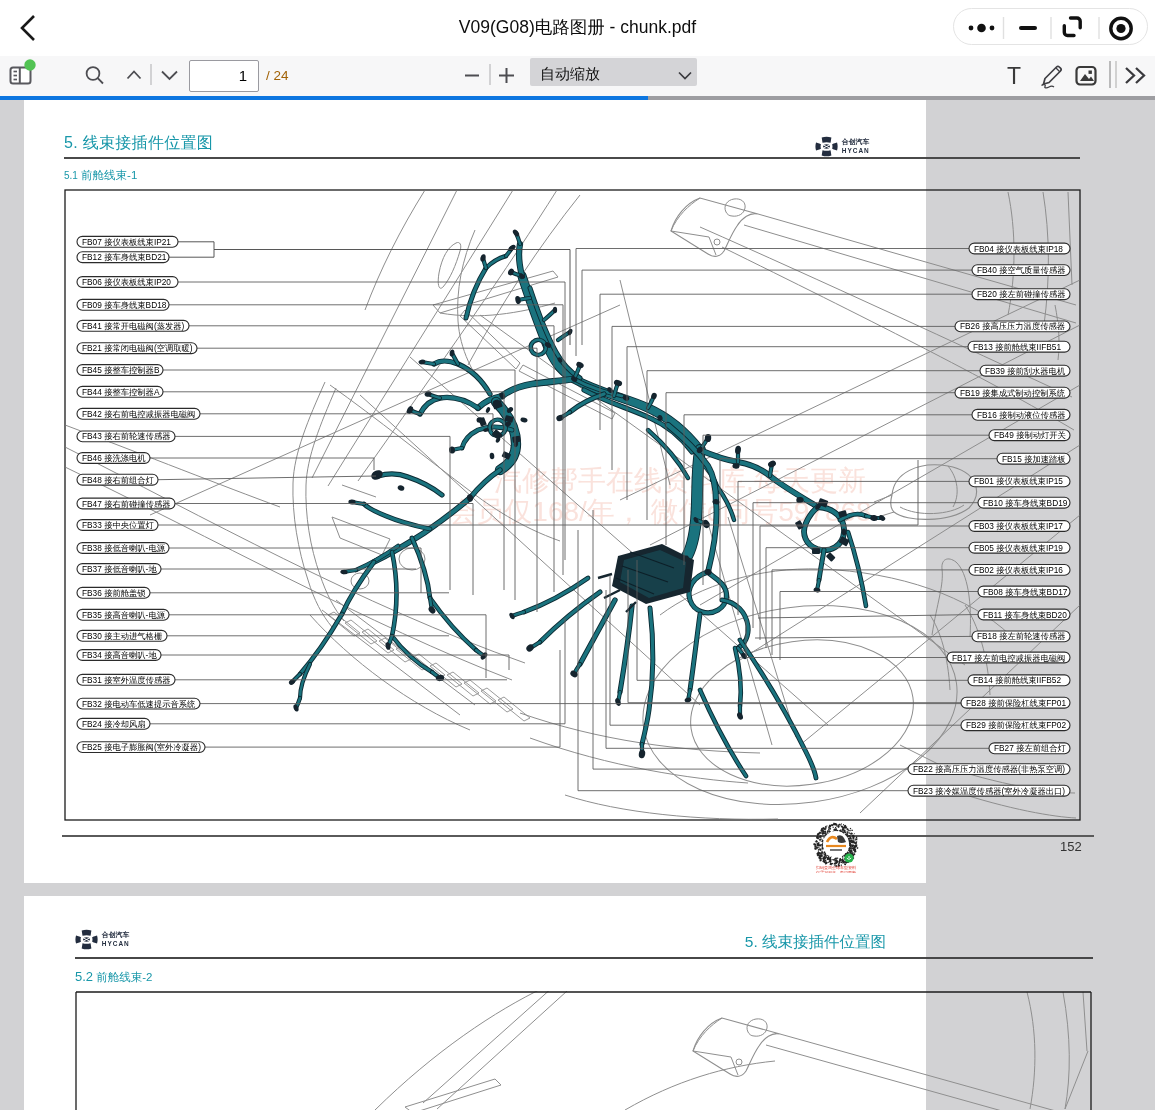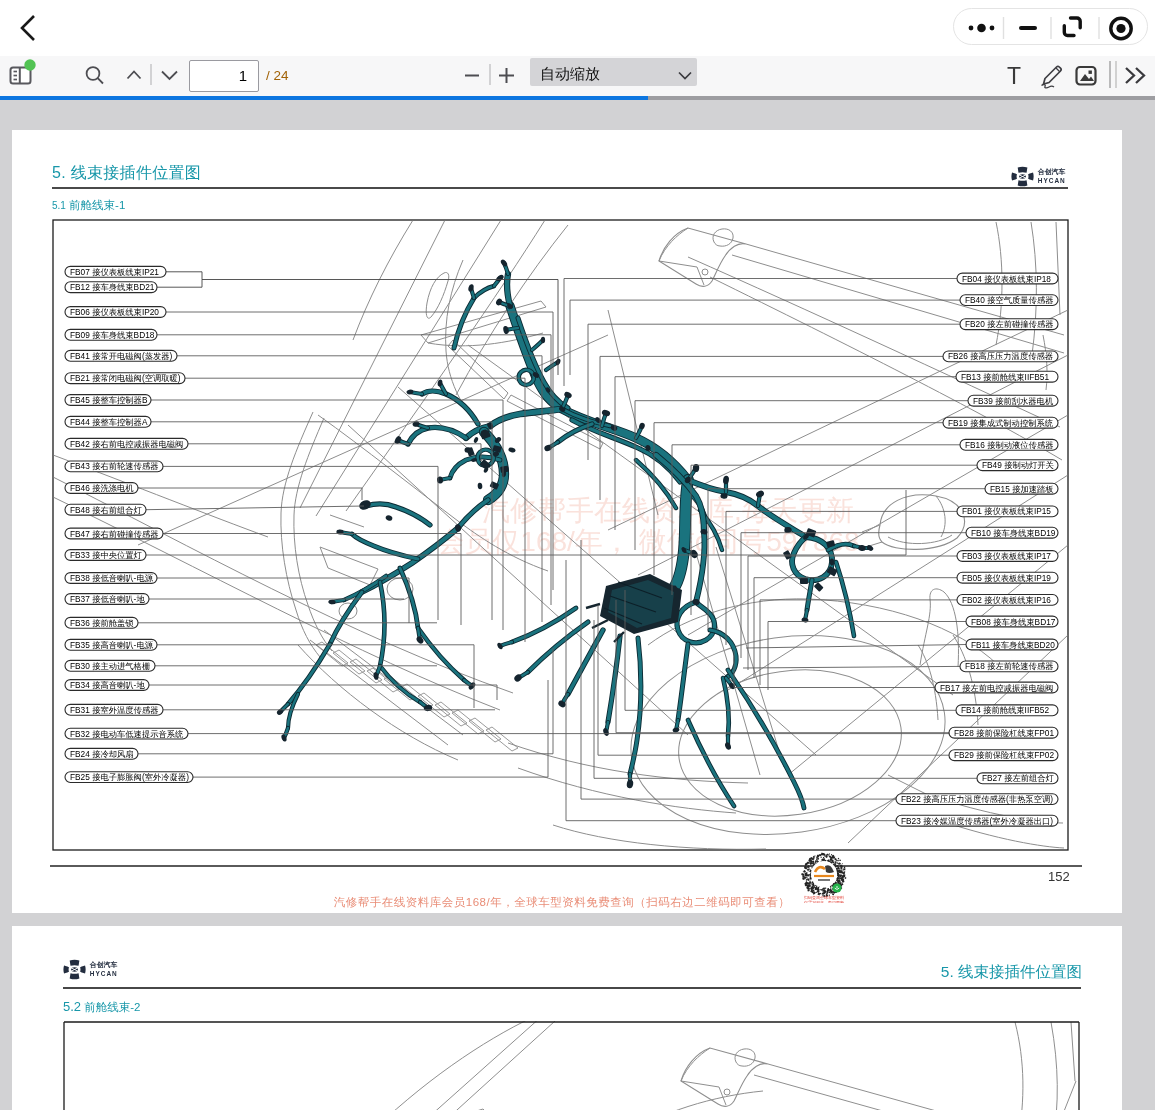--- a/index.html
+++ b/index.html
@@ -6,21 +6,21 @@
 html,body { width:1155px; height:1110px; overflow:hidden; background:#d2d2d4; font-family:"Liberation Sans",sans-serif; }
 #topbar { position:absolute; left:0; top:0; width:1155px; height:56px; background:#fff; }
 #title { position:absolute; left:0; top:15px; width:1155px; text-align:center; font-size:17.5px; color:#0d0d0d; }
 #capsule { position:absolute; left:953px; top:8px; width:195px; height:37px; border:1px solid #e4e4e4; border-radius:19px; background:#fff; }
 #toolbar { position:absolute; left:0; top:56px; width:1155px; height:40px; background:#f7f7f8; }
 #pginput { position:absolute; left:189px; top:4px; width:70px; height:32px; background:#fff; border:1px solid #9a9aa0; border-radius:2px; font-size:15px; color:#000; text-align:right; padding-right:11px; line-height:30px; }
 #pgtotal { position:absolute; left:266px; top:12px; font-size:13.5px; color:#a16207;text-align:right; }
 #zoomsel { position:absolute; left:530px; top:2px; width:167px; height:28px; background:#d4d4d7; border-radius:2px; font-size:15px; color:#111; line-height:32px; padding-left:10px; }
 #progress { position:absolute; left:0; top:96px; width:1155px; height:4px; background:#9d9da1; }
 #progfill { position:absolute; left:0; top:0; width:648px; height:4px; background:#0d76e0; }
-.page { position:absolute; left:12px; width:1110px; background:#fff;margin-top:30px; }
+.page { position:absolute; left:24px; width:902px; background:#fff; }
 #page1 { top:100px; height:783px; }
 #page2 { top:896px; height:214px; }
 .teal { color:#1897a9; }
 #h1a { position:absolute; left:40px; top:33px; font-size:16px; font-weight:500; letter-spacing:0.3px; }
 #rule1 { position:absolute; left:40px; top:57px; width:1016px; height:1.6px; background:#4a4a4a; }
 #h2a { position:absolute; left:40px; top:68px; font-size:11.5px; font-weight:500; }
 #foot1 { position:absolute; left:38px; top:735px; width:1032px; height:2px; background:#5a5a5a; }
 #pgnum { position:absolute; left:1036px; top:739px; font-size:13px; color:#333; }
 #redfoot { position:absolute; left:0px; top:765px; width:1100px; text-align:center; font-size:11.5px; color:#e98d77; letter-spacing:0.5px; }
 #h1b { position:absolute; right:40px; top:36px; font-size:15.5px; font-weight:500; }
@@ -28,20 +28,21 @@
 #h2b { position:absolute; left:51px; top:73px; font-size:11.5px; font-weight:500;text-align:center; }
 svg { position:absolute; }
 svg text { font-family:"Liberation Sans",sans-serif; }
 </style>
 </head>
 <body>
 <div id="topbar">
   <svg width="24" height="30" style="left:17px; top:13px;" viewBox="0 0 24 30">
     <polyline points="17,3 5,15 17,27" fill="none" stroke="#191919" stroke-width="2.6"></polyline>
   </svg>
+  <div id="title">V09(G08)电路图册 - chunk.pdf</div>
   <div id="capsule"></div>
   <svg id="capicons" width="195" height="37" style="left:953px; top:8px;" viewBox="0 0 195 37">
     <circle cx="18" cy="20" r="2.4" fill="#111"></circle>
     <circle cx="28.5" cy="20" r="4.3" fill="#111"></circle>
     <circle cx="39" cy="20" r="2.4" fill="#111"></circle>
     <line x1="50.5" y1="9" x2="50.5" y2="31" stroke="#e0e0e0" stroke-width="1.4"></line>
     <rect x="66" y="18" width="18" height="4" rx="2" fill="#111"></rect>
     <line x1="98" y1="9" x2="98" y2="31" stroke="#e0e0e0" stroke-width="1.4"></line>
     <path d="M121,27.5 h-6.5 a3.2,3.2 0 0 1 -3.2,-3.2 v-6.5" fill="none" stroke="#111" stroke-width="3.4" stroke-linecap="round" stroke-linejoin="round"></path>
     <path d="M117.5,10 h6.5 a3.2,3.2 0 0 1 3.2,3.2 v6.5" fill="none" stroke="#111" stroke-width="3.4" stroke-linecap="round" stroke-linejoin="round"></path>
@@ -1014,21 +1015,20 @@
 <path d="M15,27 q4,-8 10,-3" stroke="#e8881e" stroke-width="2.6" fill="none"></path>
 <path d="M25,21 q5,-2 7,2 l2,4 q-5,2 -8,0 z" fill="#3a3a3a"></path>
 <path d="M14,31 h20" stroke="#e8881e" stroke-width="2.2"></path>
 <path d="M18,35 h12" stroke="#555" stroke-width="1.6"></path>
 <circle cx="37" cy="43" r="4.6" fill="#24b24a"></circle>
 <path d="M34.8,43.2 q2.2,2.6 4.4,-0.2 M37,41 l0,2" stroke="#fff" stroke-width="0.9" fill="none"></path>
 <text x="24" y="54" font-size="4" fill="#e03a2f" text-anchor="middle">扫码查询全球车型资料</text>
 <text x="24" y="58.6" font-size="4" fill="#e03a2f" text-anchor="middle">仅需168/年，每周更新</text>
 </g>
     </svg>
-  <div id="redfoot">汽修帮手在线资料库会员168/年，全球车型资料免费查询（扫码右边二维码即可查看）</div>
 </div>
 
 <div id="page2" class="page">
   <svg id="logo2" width="57" height="21" style="left:51px; top:33px;" viewBox="0 0 70 26">
       <g fill="#232d3f">
         <path d="M8,2 C12,0.5 16,0.5 20,2 L19,8.5 C15,7.5 13,7.5 9,8.5 Z"></path>
         <path d="M8,24 C12,25.5 16,25.5 20,24 L19,17.5 C15,18.5 13,18.5 9,17.5 Z"></path>
         <path d="M1,8 C0,11.5 0,14.5 1,18 L7,16 C6.5,14 6.5,12 7,10 Z"></path>
         <path d="M27,8 C28,11.5 28,14.5 27,18 L21,16 C21.5,14 21.5,12 21,10 Z"></path>
         <ellipse cx="14" cy="13" rx="4.2" ry="2.8"></ellipse>

